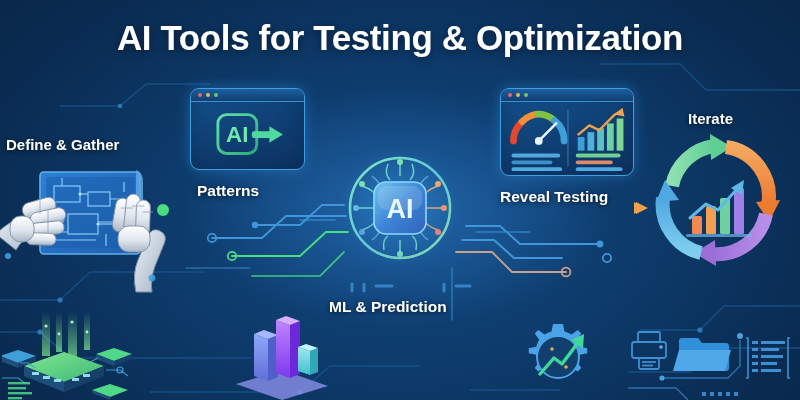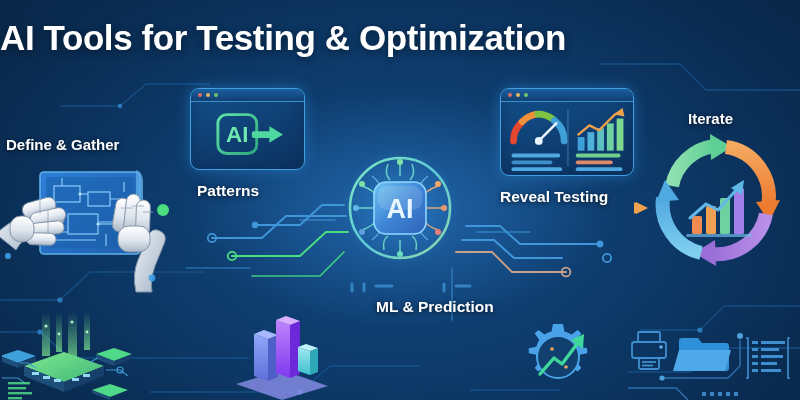--- a/index.html
+++ b/index.html
@@ -6,21 +6,21 @@
   html,body { background:#0a2a4d; }
   body {
     width:800px; height:400px; position:relative; overflow:hidden;
     font-family:"Liberation Sans", sans-serif;
     background:
       radial-gradient(ellipse 600px 380px at 50% 55%, #11477e 0%, #0d3a6a 42%, #0a2c52 72%, #082443 100%);
   }
 
   
   #title {
-    position:absolute; top:18px; left:0; width:800px; 
+    position:absolute; top:18px; left:0; width:800px; text-align:center;
     font-size:35px; font-weight:bold; color:#ffffff; letter-spacing:-0.4px;
     text-shadow:0 2px 8px rgba(0,0,0,.45);
   }
 
   
   .lbl {
     position:absolute; color:#ffffff; font-weight:bold; font-size:15px;
     white-space:nowrap; text-shadow:0 1px 5px rgba(0,0,0,.7); z-index:40;
   }
 
@@ -298,21 +298,21 @@
   <circle cx="24" cy="86" r="3" fill="#5f9fe0"></circle>
   <circle cx="62" cy="108" r="3" fill="#6fd8c0"></circle>
   <circle cx="100" cy="38" r="3" fill="#f0a868"></circle>
   <circle cx="106" cy="62" r="3" fill="#e89868"></circle>
   <circle cx="100" cy="86" r="3" fill="#e8807a"></circle>
 
   <rect x="36" y="36" width="52" height="52" rx="12" fill="url(#chipGrad)" stroke="#8fd8ff" stroke-width="1.6"></rect>
   <rect x="40" y="40" width="44" height="24" rx="9" fill="#ffffff" opacity=".14"></rect>
   <text x="62" y="72" text-anchor="middle" font-family="Liberation Sans, sans-serif" font-size="27" font-weight="bold" fill="#e8f6ff">AI</text>
 </svg>
-<div class="lbl" style="left:329px; top:298px; font-size:15.5px;margin-left:47px;">ML &amp; Prediction</div>
+<div class="lbl" style="left:329px; top:298px; font-size:15.5px;">ML &amp; Prediction</div>
 
 <div id="win-dash">
   <div class="winbox">
     <div class="winbar">
       <span class="dot" style="background:#e06a64"></span>
       <span class="dot" style="background:#e0b95a"></span>
       <span class="dot" style="background:#6fc36a"></span>
     </div>
     <svg viewBox="0 0 134 75" style="width:100%;height:calc(100% - 13px);">
 

